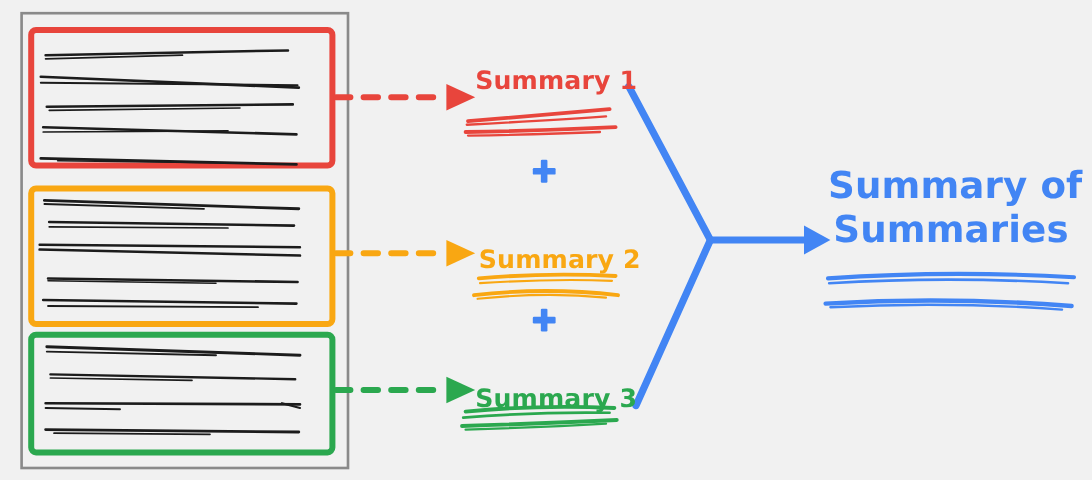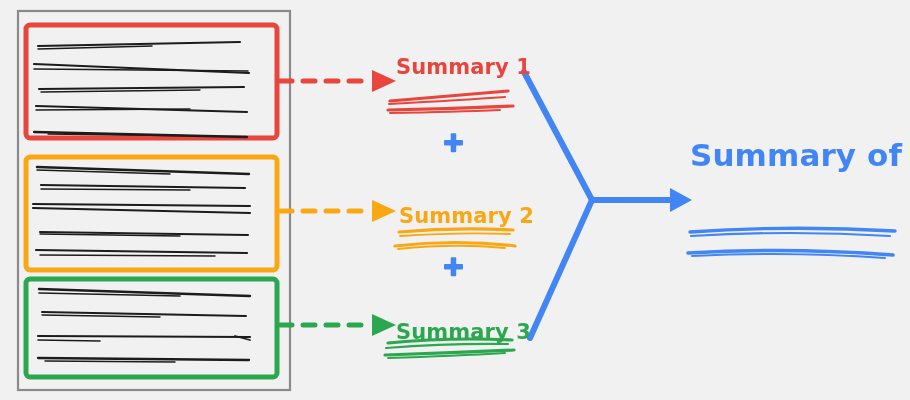--- a/index.html
+++ b/index.html
@@ -172,15 +172,16 @@
   </svg>
 
   <div class="label summary-label" id="label-summary-1">Summary 1</div>
 
   <div class="label summary-label" id="label-summary-2">Summary 2</div>
 
   <div class="label summary-label" id="label-summary-3">Summary 3</div>
 
   <div class="label final-label" id="label-final">
     <div>Summary of</div>
+    <div>Summaries</div>
   </div>
 
 </div>
 
 </body></html>

